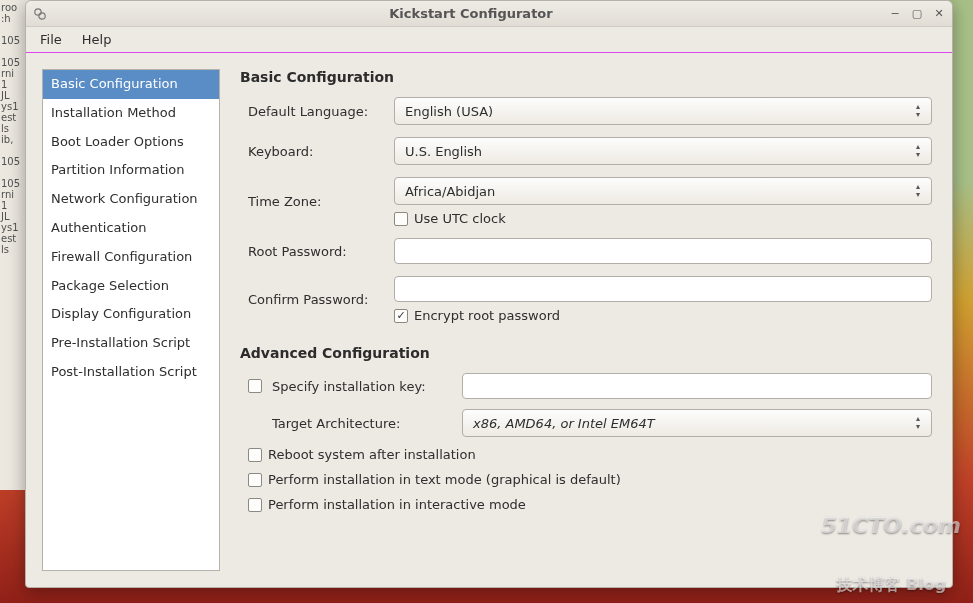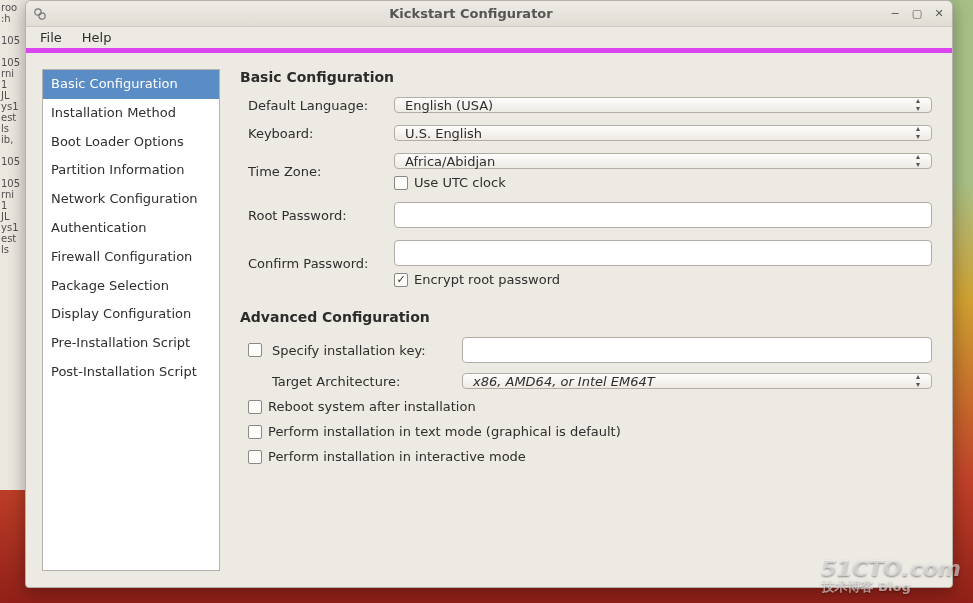--- a/index.html
+++ b/index.html
@@ -70,21 +70,21 @@
     color:#555; font-size:11px; cursor:pointer;
   }
 
   
   .menubar {
     height: 26px;
     display: flex;
     align-items: center;
     padding: 0 6px;
     gap: 4px;
-    border-bottom: 5px solid #d946ef;
+    border-bottom: 1px solid #d946ef;
   }
   .menu-item {
     padding: 3px 8px;
     border-radius: 3px;
     cursor: pointer;
   }
 
   
   .body {
     flex: 1;
@@ -134,21 +134,21 @@
     column-gap: 6px;
     align-items: center;
     margin-bottom: 20px;
     padding-left: 8px;
   }
   .label { font-size: 13px; color:#2e2e2e; }
   .control-col { display:flex; flex-direction:column; gap:6px; }
 
   .combo {
     display:flex; align-items:center;
-    height: 16px;
+    height: 28px;
     background: linear-gradient(to bottom,#fdfdfc,#eeeae3);
     border: 1px solid #b2aea7;
     border-radius: 4px;
     padding: 0 38px 0 10px;
     position: relative;
     cursor: pointer;
     font-size: 13px;
   }
   .combo .spinner {
     position:absolute; right:4px; top:2px; bottom:2px;
@@ -195,24 +195,24 @@
 
   .watermark {
     position:absolute;
     right:12px; bottom:10px;
     color: rgba(255,255,255,0.55);
     font-size:22px;
     font-weight:bold;
     font-style:italic;
     text-shadow:0 1px 2px rgba(0,0,0,0.4);
     pointer-events:none;
-    text-align:left;
+    text-align:center;
     line-height:1;
   }
-  .watermark .sub { font-size:13px; font-style:normal; display:block; }
+  .watermark .sub { font-size:16px; font-style:normal; display:block;margin-top:40px; }
 </style>
 </head>
 <body>
 
 <div class="bg-strip">roo
 :h
 
 105
 
 105

